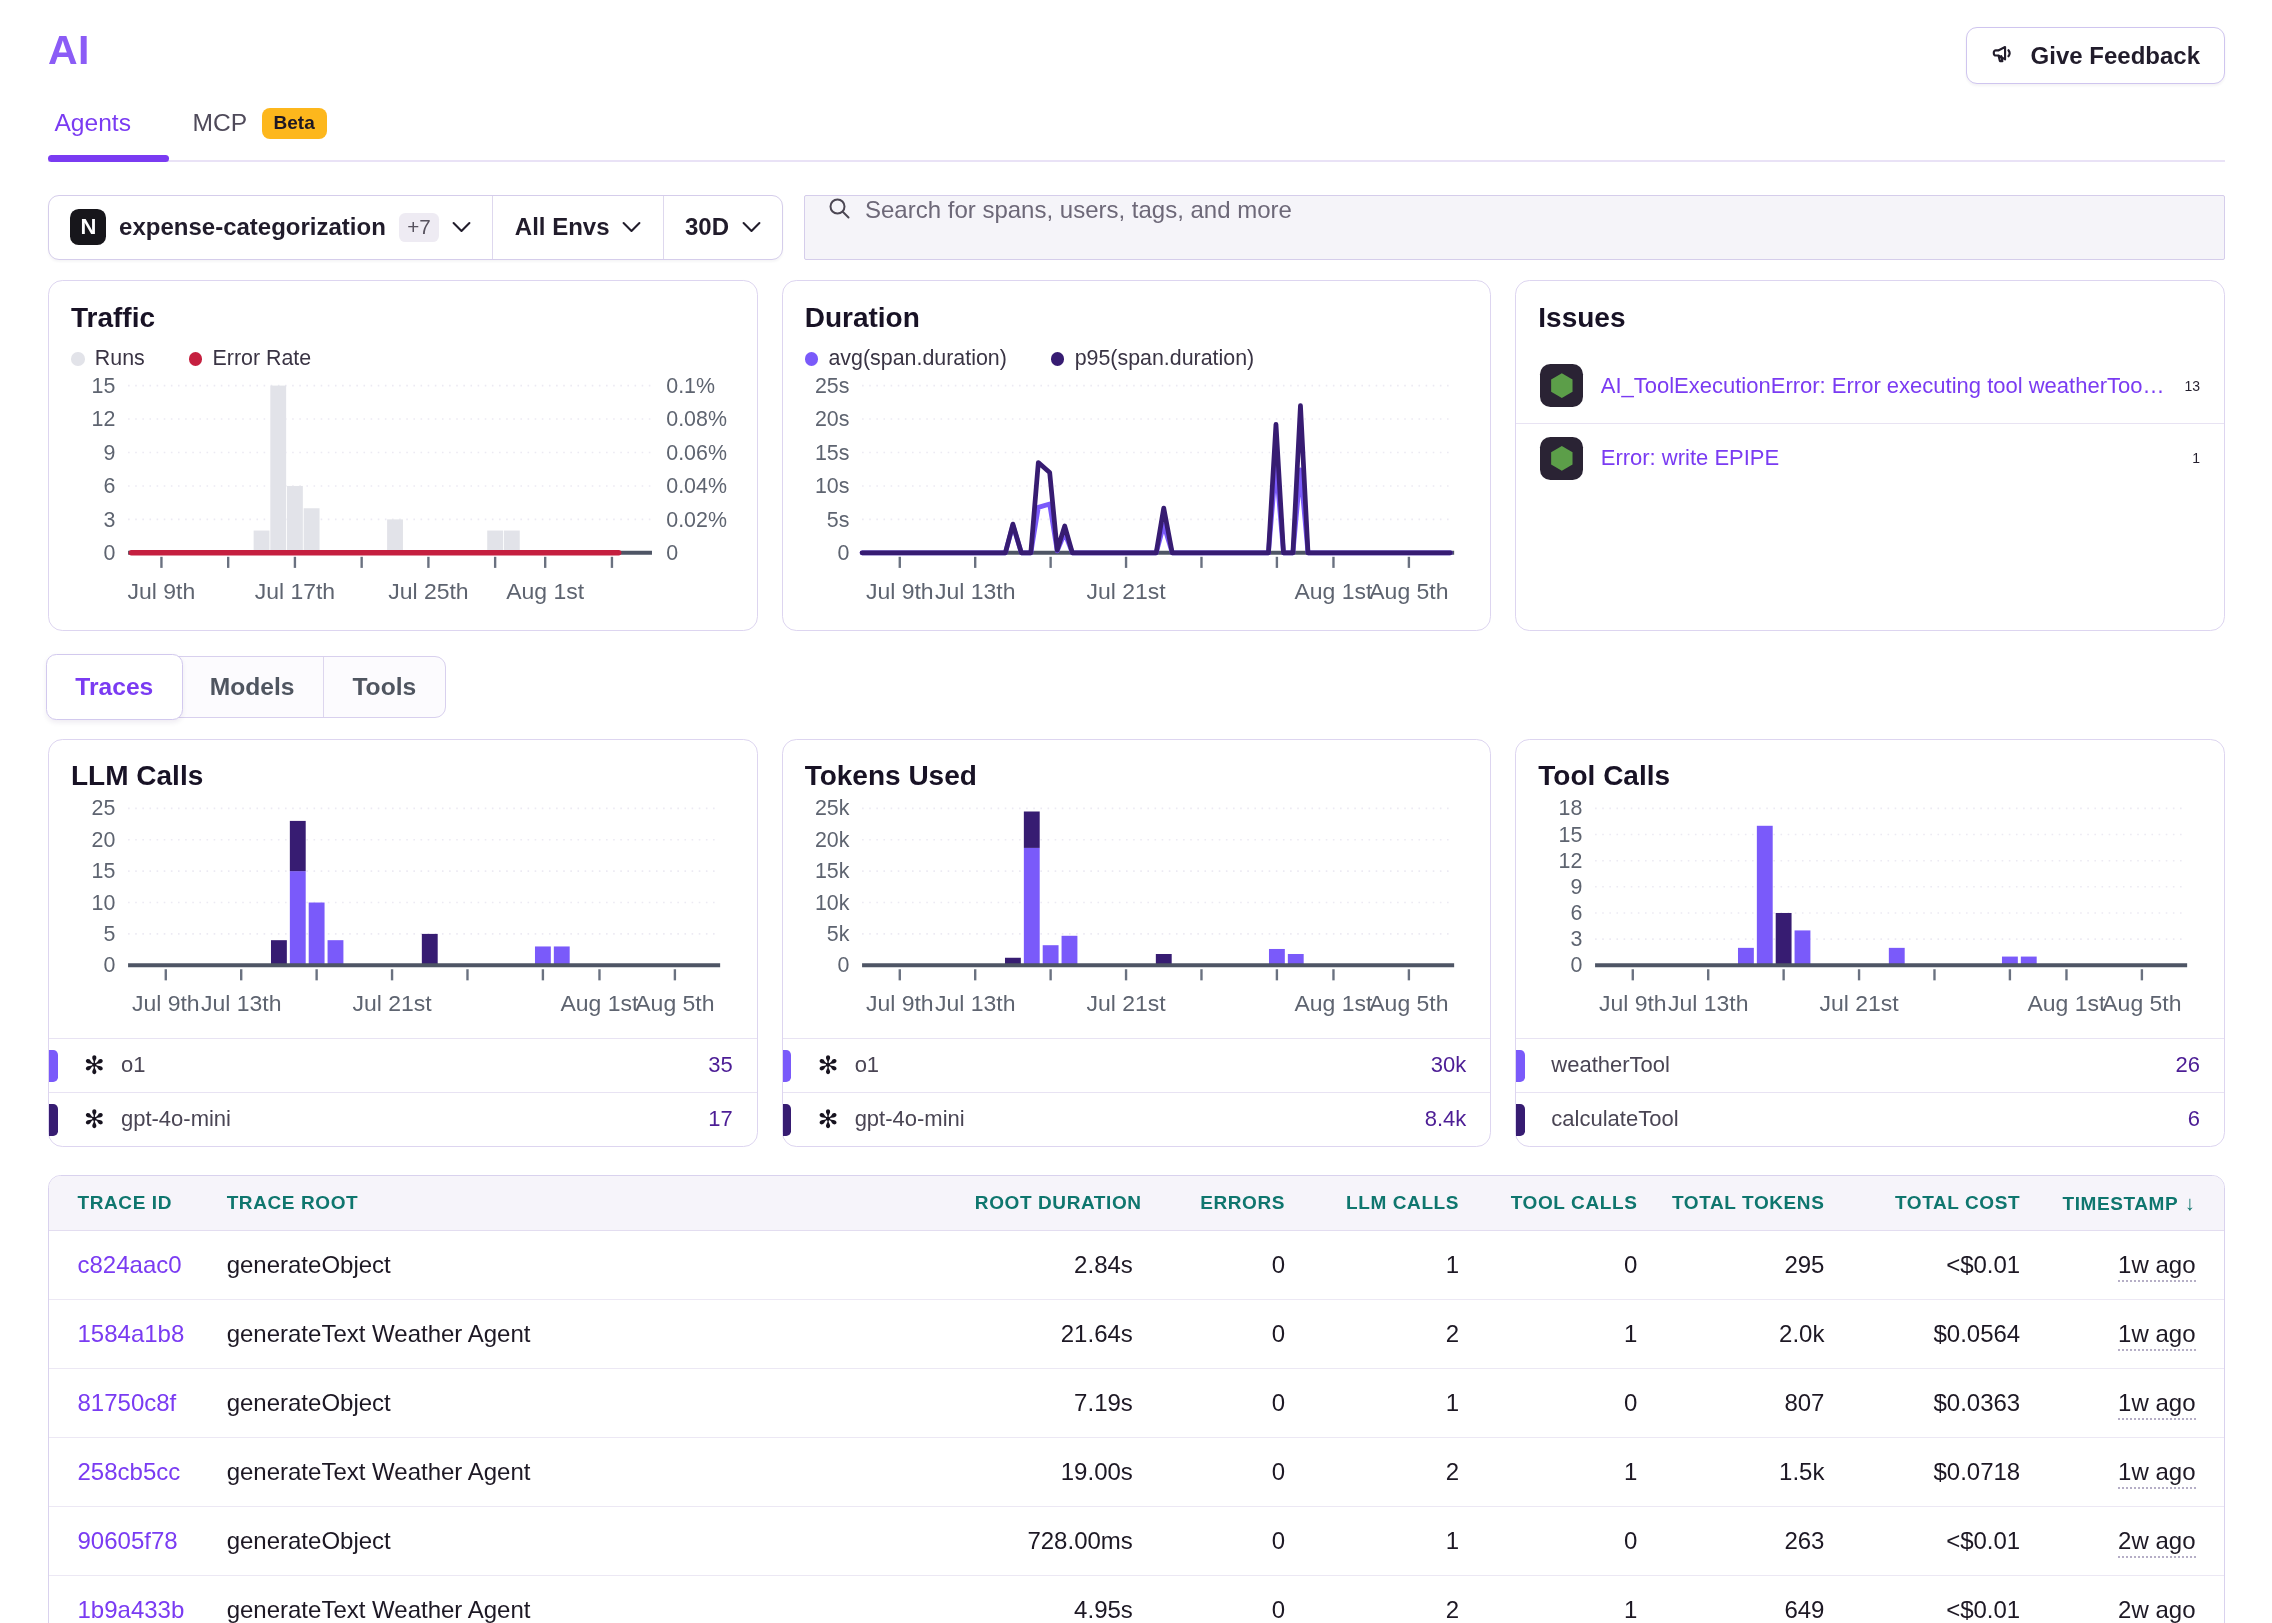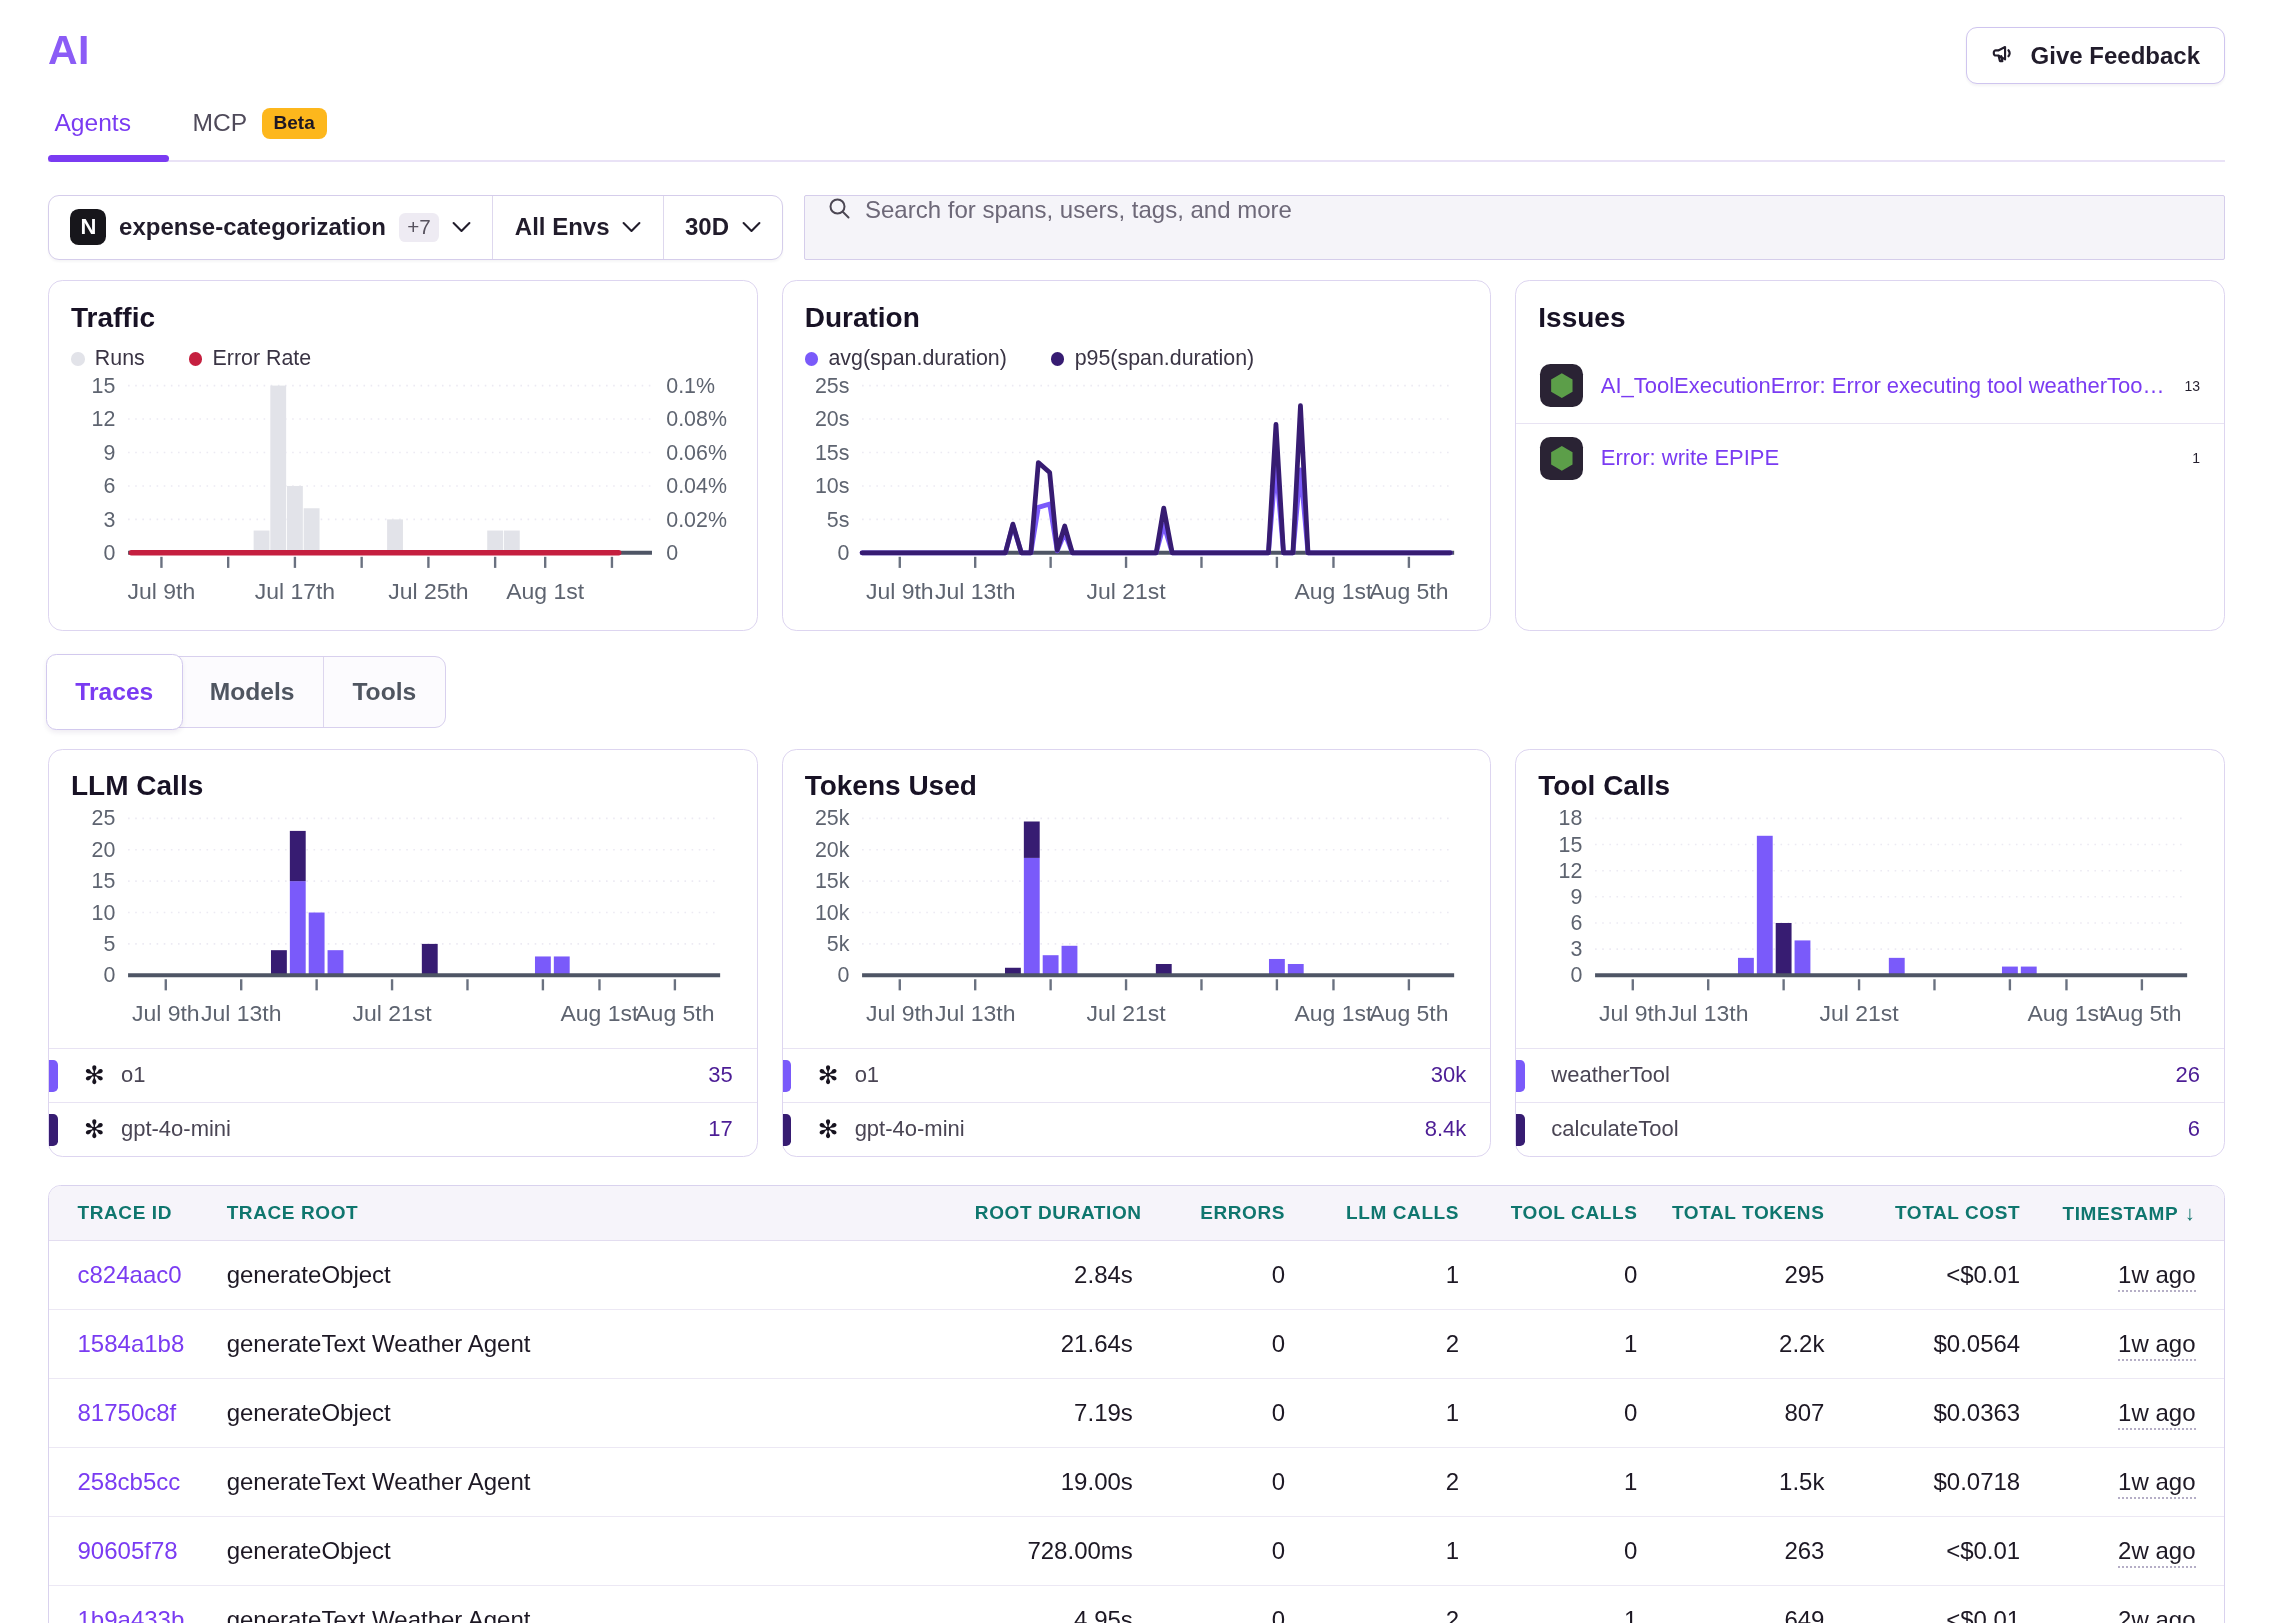--- a/index.html
+++ b/index.html
@@ -56,21 +56,21 @@
   
   .issues-list { margin: 17.4px -22px 0; }
   .issue-row { display: flex; align-items: center; gap: 17.4px; padding: 12.7px 24px 16px; }
   .issue-row:not(:last-child) { border-bottom: 1.6px solid #e8e3f3; }
   .node-icon { width: 43px; height: 43px; border-radius: 10.3px; background: #2a2334; display: grid; place-items: center; flex: none; }
   .hex { width: 21.4px; height: 24.6px; background: var(--green); clip-path: polygon(50% 0, 100% 25%, 100% 75%, 50% 100%, 0 75%, 0 25%); }
   .issue-link { flex: 1; min-width: 0; font-size: 22px; color: var(--accent); text-decoration: none; white-space: nowrap; overflow: hidden; text-overflow: ellipsis; }
   .issue-count { font-size: 14px; color: #241f2e; }
 
   
-  .view-tabs { display: inline-flex; margin-top: 25px; background: #fcfbfe; border: 1.6px solid #d8d0ee; border-radius: 11px; height: 72px; }
+  .view-tabs { display: inline-flex; margin-top: 25px; background: #fcfbfe; border: 1.6px solid #d8d0ee; border-radius: 11px; height: 62px; }
   .vtab { padding: 0 28.5px; border: none; background: none; font-family: inherit; font-size: 24.6px; font-weight: 700; color: #4f5560; cursor: pointer; }
   .vtab:not(:last-child) { border-right: 1.6px solid #ddd6ee; }
   .vtab.active { color: var(--accent); background: #fff; border: 1.6px solid #d2c9ee; border-radius: 10.3px; margin: -3.2px -1.6px -3.2px -3.2px; box-shadow: 0 2.4px 4.8px rgba(40,20,80,.07); }
 
   
   .legend-rows { margin: 12.7px -22px -20.6px; }
   .lrow { position: relative; display: flex; align-items: center; gap: 16px; height: 54px; padding: 0 24px 0 35px; border-top: 1.6px solid #e8e3f3; cursor: pointer; }
   .lbar { position: absolute; left: 0; top: 11px; width: 8.7px; height: 32px; border-radius: 0 4.8px 4.8px 0; }
   .openai-glyph { font-size: 25px; color: #17131f; line-height: 1; }
   .lname { flex: 1; font-size: 22px; color: #4a4554; white-space: nowrap; overflow: hidden; text-overflow: ellipsis; }
@@ -471,21 +471,21 @@
             <td class="right">&lt;$0.01</td>
             <td class="right"><span class="ts-underline">1w ago</span></td>
           </tr>
           <tr>
             <td class="left"><a class="trace-link">1584a1b8</a></td>
             <td class="left">generateText Weather Agent</td>
             <td class="right">21.64s</td>
             <td class="right">0</td>
             <td class="right">2</td>
             <td class="right">1</td>
-            <td class="right">2.2k</td>
+            <td class="right">2.0k</td>
             <td class="right">$0.0564</td>
             <td class="right"><span class="ts-underline">1w ago</span></td>
           </tr>
           <tr>
             <td class="left"><a class="trace-link">81750c8f</a></td>
             <td class="left">generateObject</td>
             <td class="right">7.19s</td>
             <td class="right">0</td>
             <td class="right">1</td>
             <td class="right">0</td>

